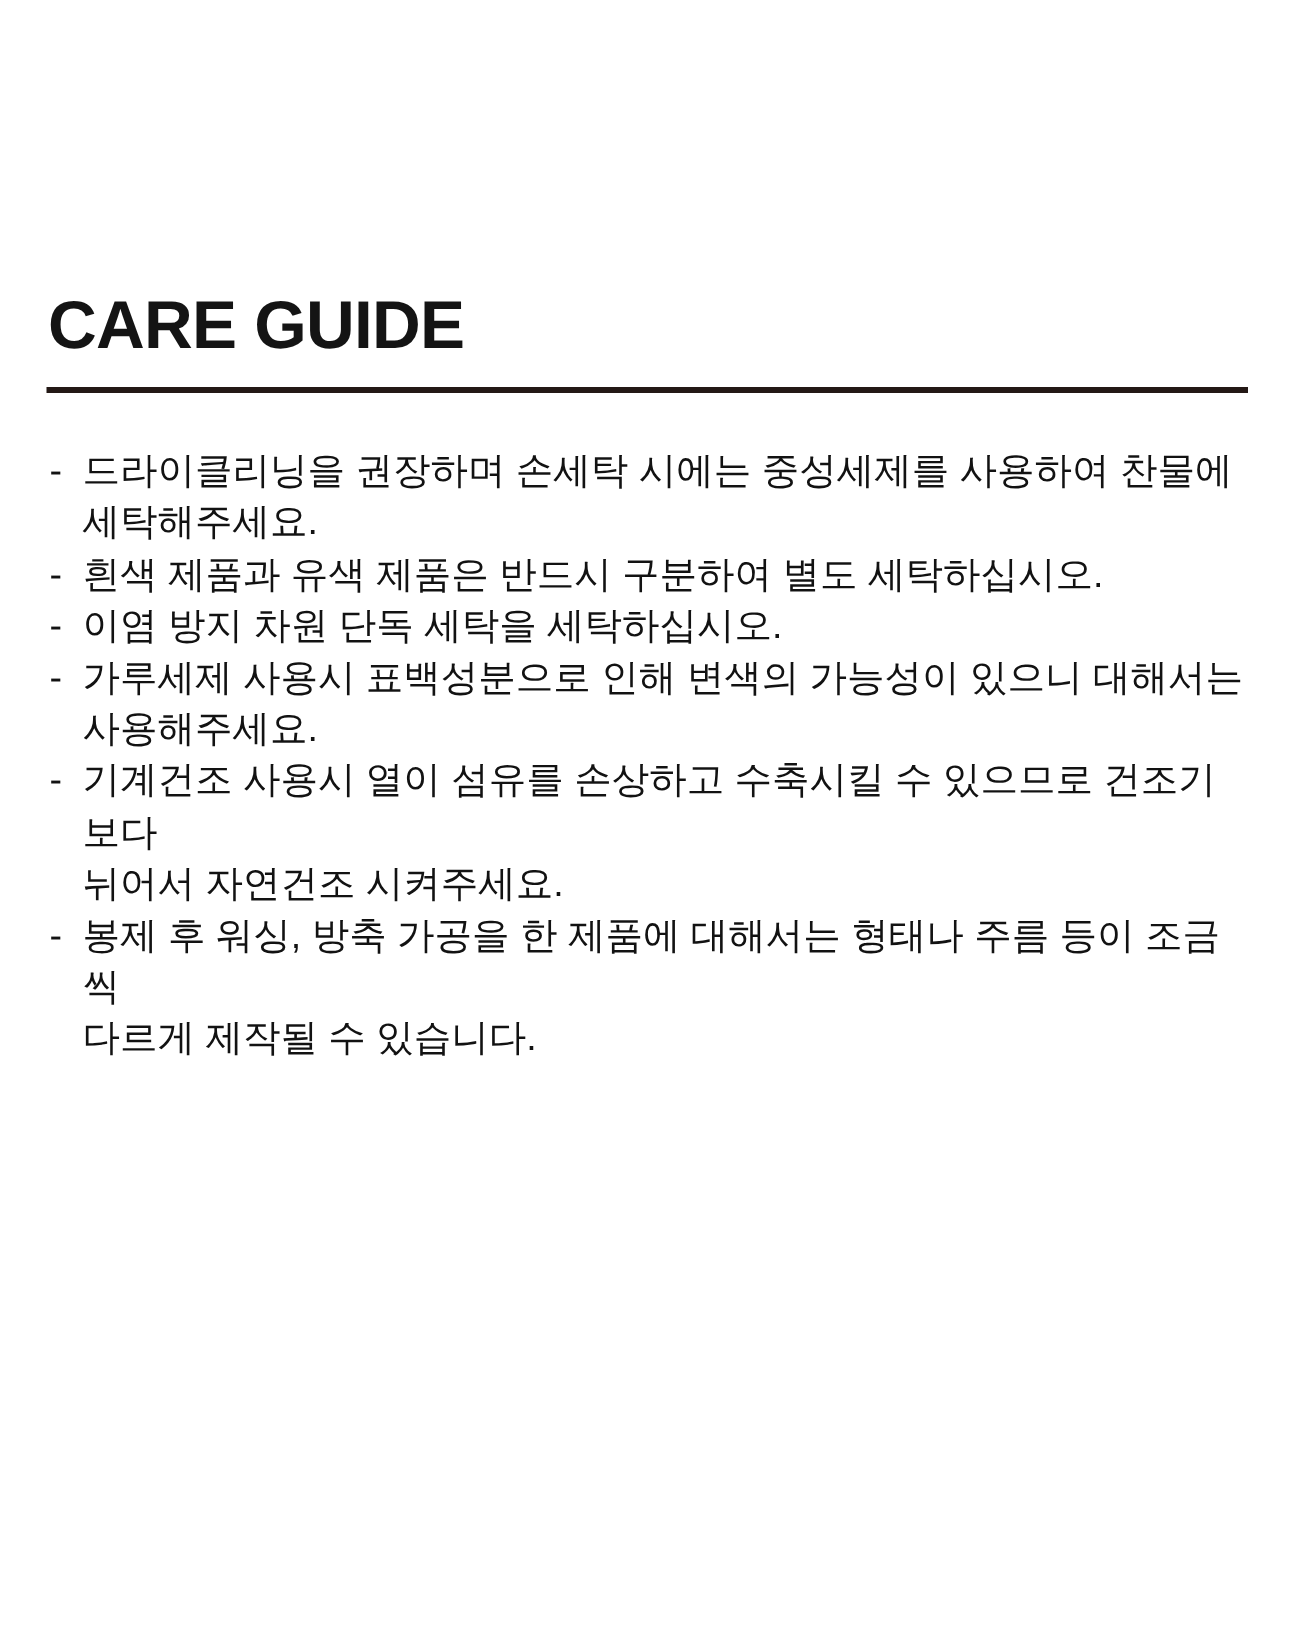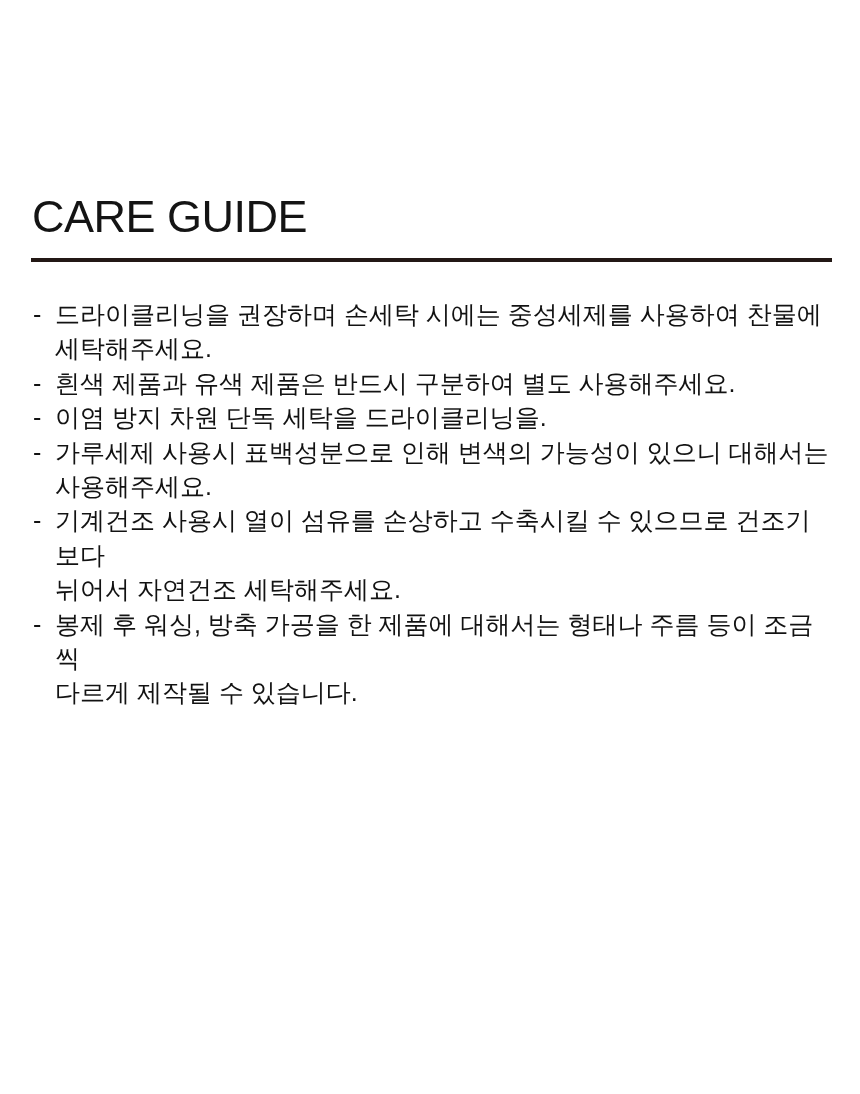--- a/index.html
+++ b/index.html
@@ -21,21 +21,21 @@
     height: 1094px;
     background: #ffffff;
   }
   .page-title {
     position: absolute;
     left: 32px;
     top: 193px;
     margin: 0;
     font-size: 45px;
     line-height: 48px;
-    font-weight: 400;
+    font-weight: 700;
     letter-spacing: -0.5px;
     color: #141414;
     text-align: center;
   }
   .title-divider {
     position: absolute;
     left: 31px;
     top: 258px;
     width: 801px;
     height: 4px;
@@ -76,35 +76,35 @@
   <div class="title-divider"></div>
 
   <ul class="care-list">
     <li class="care-item">
       <span class="bullet-dash">-</span>
       <span class="care-item-text">드라이클리닝을 권장하며 손세탁 시에는 중성세제를 사용하여 찬물에
 세탁해주세요.</span>
     </li>
     <li class="care-item">
       <span class="bullet-dash">-</span>
-      <span class="care-item-text">흰색 제품과 유색 제품은 반드시 구분하여 별도 사용해주세요.</span>
+      <span class="care-item-text">흰색 제품과 유색 제품은 반드시 구분하여 별도 세탁하십시오.</span>
     </li>
     <li class="care-item">
       <span class="bullet-dash">-</span>
-      <span class="care-item-text">이염 방지 차원 단독 세탁을 드라이클리닝을.</span>
+      <span class="care-item-text">이염 방지 차원 단독 세탁을 세탁하십시오.</span>
     </li>
     <li class="care-item">
       <span class="bullet-dash">-</span>
       <span class="care-item-text">가루세제 사용시 표백성분으로 인해 변색의 가능성이 있으니 대해서는
 사용해주세요.</span>
     </li>
     <li class="care-item">
       <span class="bullet-dash">-</span>
       <span class="care-item-text">기계건조 사용시 열이 섬유를 손상하고 수축시킬 수 있으므로 건조기 보다
-뉘어서 자연건조 세탁해주세요.</span>
+뉘어서 자연건조 시켜주세요.</span>
     </li>
     <li class="care-item">
       <span class="bullet-dash">-</span>
       <span class="care-item-text">봉제 후 워싱, 방축 가공을 한 제품에 대해서는 형태나 주름 등이 조금씩
 다르게 제작될 수 있습니다.</span>
     </li>
   </ul>
 
 </div>
 

